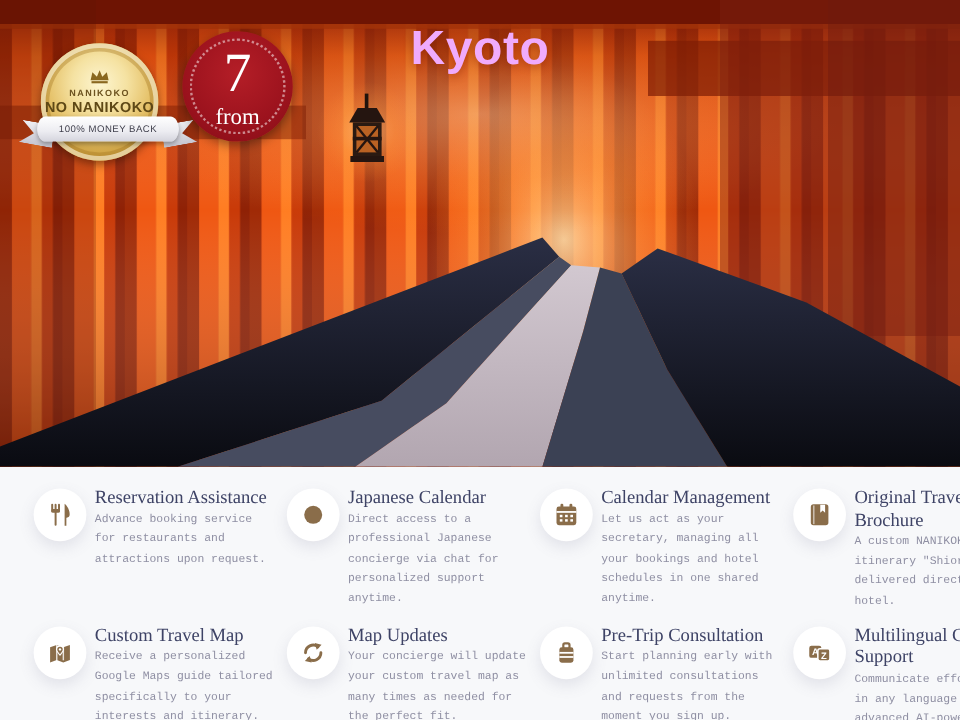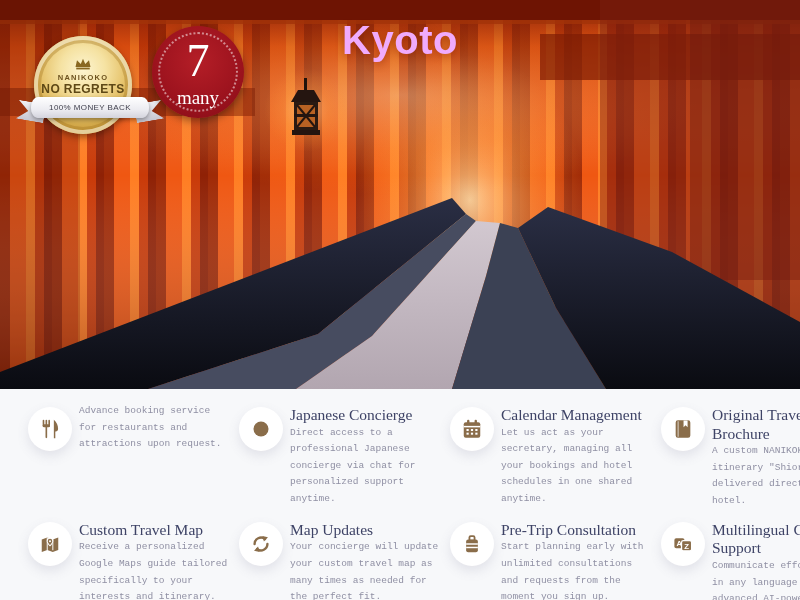--- a/index.html
+++ b/index.html
@@ -124,62 +124,63 @@
 
   <div class="hero-title">Kyoto</div>
 
   <div class="gbadge">
     <div class="gbadge-circle">
       <svg width="18" height="13" viewBox="0 0 24 17">
         <polygon points="2,13 4,4 9,9 12,2 15,9 20,4 22,13" fill="#8a6820"></polygon>
         <rect x="3" y="14" width="18" height="2.4" fill="#8a6820"></rect>
       </svg>
       <div class="gbadge-brand">NANIKOKO</div>
-      <div class="gbadge-line">NO REGRETS</div>
+      <div class="gbadge-line">NO NANIKOKO</div>
       <div class="gbadge-line">GUARANTEE</div>
     </div>
     <div class="ribbon">
       <div class="ribbon-mid">
           <span>100% MONEY BACK</span>
         </div>
     </div>
   </div>
 
   <div class="days">
     <div class="days-num">7</div>
-    <div class="days-unit">many</div>
+    <div class="days-unit">from</div>
   </div>
 </div>
 
 <div class="features">
 
   <div class="feature">
     <div class="icon-circle">
       <svg width="22" height="22" viewBox="0 0 24 24" fill="#8a6d4a">
         <rect x="4" y="2" width="1.8" height="7.5" rx=".9"></rect>
         <rect x="7.1" y="2" width="1.8" height="7.5" rx=".9"></rect>
         <rect x="10.2" y="2" width="1.8" height="7.5" rx=".9"></rect>
         <rect x="4" y="6.8" width="8" height="3.4" rx="1.7"></rect>
         <rect x="7.1" y="9" width="1.8" height="13" rx=".9"></rect>
         <path d="M16.2 2c3.2 2.6 4.6 6.6 4.6 9.6 0 1.9-1 3-2.6 3h-.4V22h-1.6V2z"></path>
       </svg>
     </div>
     <div class="ftext">
+      <h3>Reservation Assistance</h3>
       <p>Advance booking service for restaurants and attractions upon request.</p>
     </div>
   </div>
 
   <div class="feature">
     <div class="icon-circle">
       <svg width="22" height="22" viewBox="0 0 24 24" fill="#8a6d4a">
         <circle cx="12" cy="12" r="8.2"></circle>
       </svg>
     </div>
     <div class="ftext">
-      <h3>Japanese Concierge</h3>
+      <h3>Japanese Calendar</h3>
       <p>Direct access to a professional Japanese concierge via chat for personalized support anytime.</p>
     </div>
   </div>
 
   <div class="feature">
     <div class="icon-circle">
       <svg width="22" height="22" viewBox="0 0 24 24">
         <rect x="3" y="4.5" width="18" height="17" rx="2.2" fill="#8a6d4a"></rect>
         <rect x="6.6" y="2" width="2.6" height="4.6" rx="1.2" fill="#8a6d4a"></rect>
         <rect x="14.8" y="2" width="2.6" height="4.6" rx="1.2" fill="#8a6d4a"></rect>

